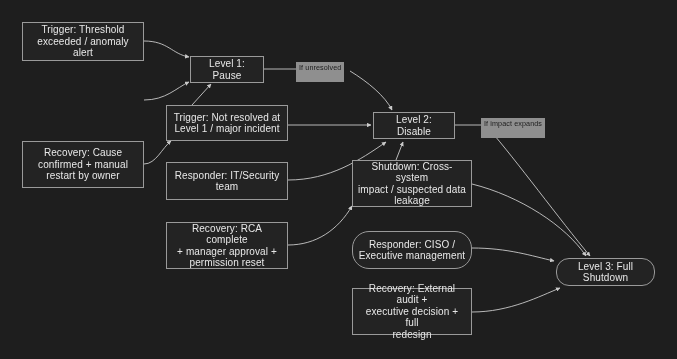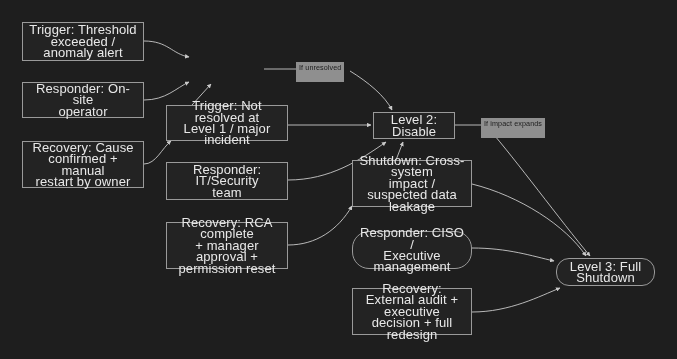--- a/index.html
+++ b/index.html
@@ -21,21 +21,21 @@
     top: 0;
     width: 677px;
     height: 359px;
   }
   .node {
     position: absolute;
     box-sizing: border-box;
     border: 1px solid #9a9a9a;
     background: #232323;
     color: #e8e8e8;
-    font-size: 13px;
+    font-size: 10px;
     line-height: 11.4px;
     letter-spacing: 0.1px;
     display: flex;
     align-items: center;
     justify-content: center;
     text-align: center;
     padding: 12px 5px;
     z-index: 2;
   }
   .node span { display: block; }
@@ -93,35 +93,34 @@
     </g>
   </svg>
 
   <div class="node" style="left:22px; top:22px; width:122px; height:39px;">
     <div>
       <span>Trigger: Threshold</span>
       <span>exceeded / anomaly alert</span>
     </div>
   </div>
 
-  <div class="node" style="left:22px; top:82px; width:122px; height:36px;">
-    <div>
-      <span>Responder: On-site</span>
-      <span>operator</span>
-    </div>
-  </div>
 
   <div class="node" style="left:22px; top:141px; width:122px; height:47px;">
     <div>
       <span>Recovery: Cause</span>
       <span>confirmed + manual</span>
       <span>restart by owner</span>
     </div>
   </div>
 
+  <div class="node" style="left:190px; top:56px; width:74px; height:27px;">
+    <div>
+      <span>Level 1: Pause</span>
+    </div>
+  </div>
 
   <div class="node" style="left:166px; top:105px; width:122px; height:36px;">
     <div>
       <span>Trigger: Not resolved at</span>
       <span>Level 1 / major incident</span>
     </div>
   </div>
 
   <div class="node" style="left:166px; top:162px; width:122px; height:38px;">
     <div>

